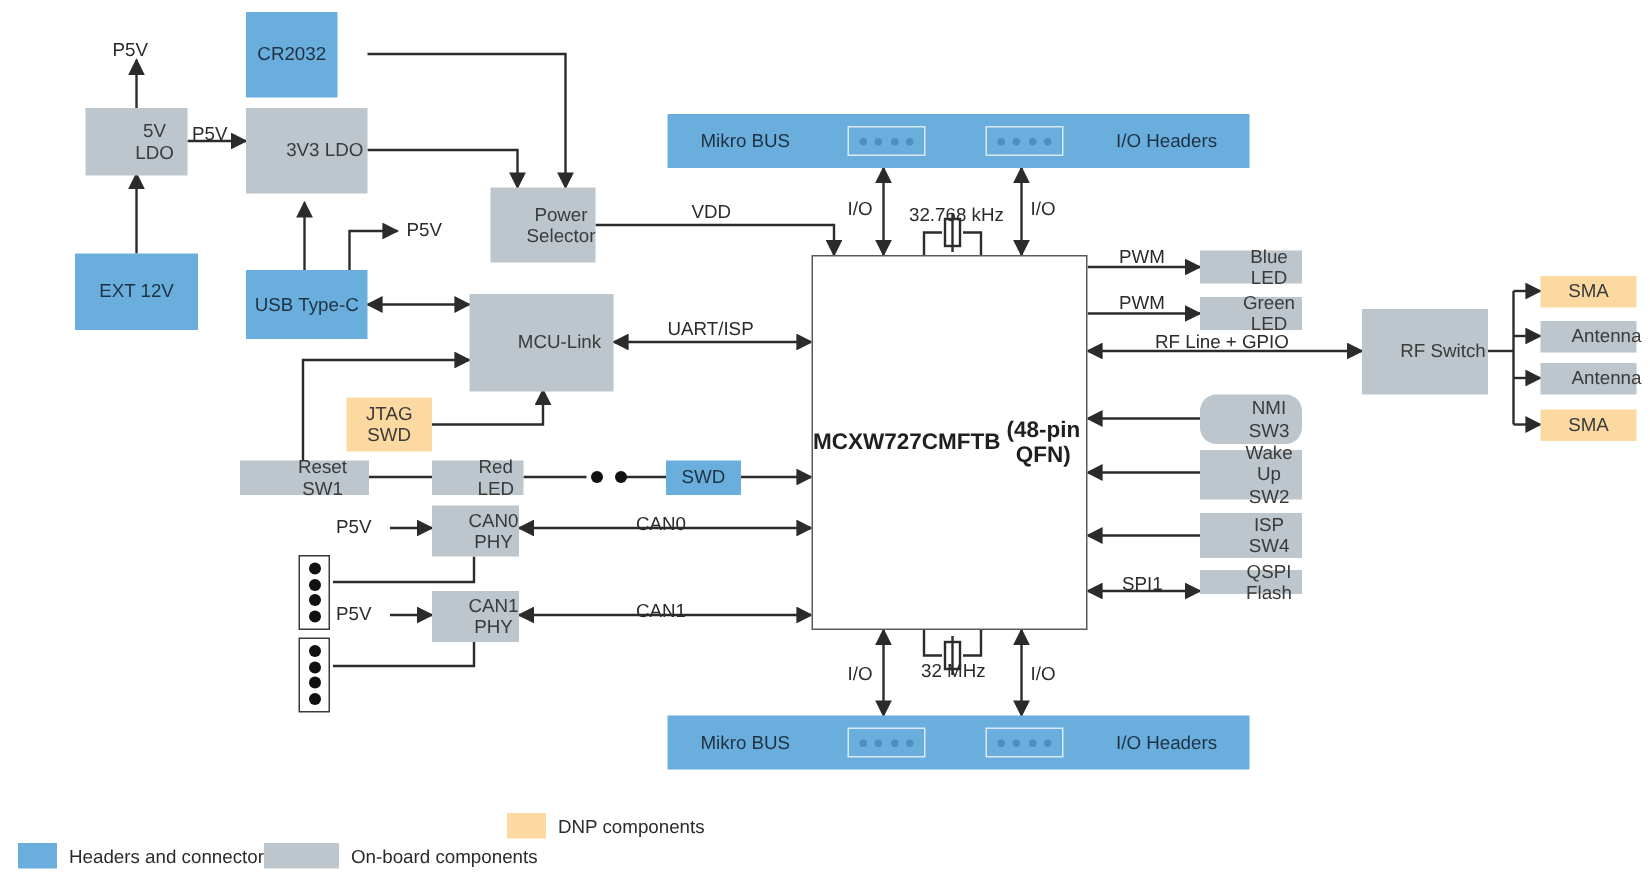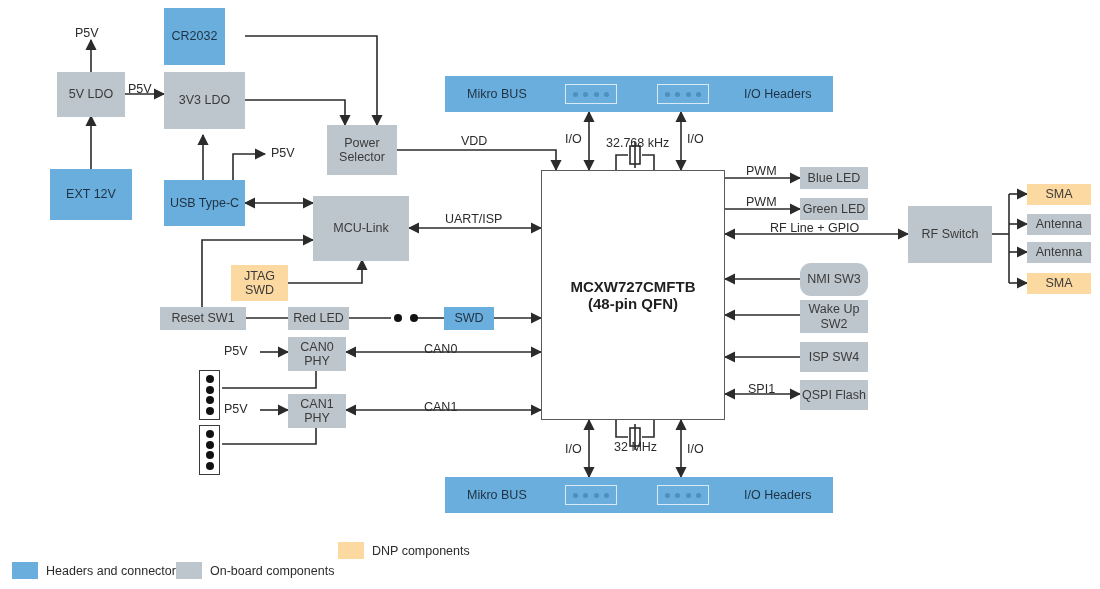--- a/index.html
+++ b/index.html
@@ -1,21 +1,21 @@
 <!DOCTYPE html>
 <html><head>
 <meta charset="utf-8">
 <style>
   html,body{margin:0;padding:0;background:#ffffff;}
   body{font-family:"Liberation Sans","DejaVu Sans",sans-serif;}
   #stage{position:relative;width:1100px;height:589px;background:#ffffff;overflow:hidden;}
   .box{position:absolute;box-sizing:border-box;display:flex;align-items:center;justify-content:center;
        text-align:center;line-height:1.15;color:#3b3b3b;font-size:12.5px;}
   .blue{background:#6aaedd;color:#1f3243;}
-  .gray{background:#bdc6cc;color:#3b3b3b;}
+  .gray{background:#bdc6cc;color:#3b3b3b;padding-left:24px;}
   .orange{background:#fcd9a0;color:#3b3b3b;}
   .mcu{background:#ffffff;border:1.6px solid #5a5a5a;font-size:15px;font-weight:bold;color:#1f1f1f;}
   .barlabel{position:absolute;font-size:12.5px;color:#1f3243;white-space:nowrap;}
   .conn{position:absolute;box-sizing:border-box;border:1.4px solid #d9eaf6;display:flex;
         align-items:center;justify-content:space-around;padding:0 4px;}
   .conn i{display:block;width:5px;height:5px;border-radius:50%;background:#4d8fc0;}
   .lbl{position:absolute;font-size:12.5px;color:#2b2b2b;white-space:nowrap;}
   .legend{position:absolute;display:flex;align-items:center;gap:8px;}
   .legend .sw{width:26px;height:17px;}
   .legend span{font-size:12.5px;color:#2b2b2b;white-space:nowrap;}
@@ -172,41 +172,41 @@
     <i></i>
     <i></i>
   </div>
   <div class="hdr" style="left:199px;top:425px;width:21px;height:50px;">
     <i></i>
     <i></i>
     <i></i>
     <i></i>
   </div>
 
-  <div class="box mcu" style="left:541px;top:170px;width:184px;height:250px;flex-direction:column;">
+  <div class="box mcu" style="left:541px;top:170px;width:184px;height:250px;flex-direction:row;">
     <span>MCXW727CMFTB</span>
     <span>(48-pin QFN)</span>
   </div>
 
   <div class="box gray" style="left:800px;top:167px;width:68px;height:22px;">
     <span>Blue LED</span>
   </div>
   <div class="box gray" style="left:800px;top:198px;width:68px;height:22px;">
     <span>Green LED</span>
   </div>
   <div class="box gray" style="left:800px;top:263px;width:68px;height:33px;border-radius:11px;">
     <span>NMI SW3</span>
   </div>
   <div class="box gray" style="left:800px;top:300px;width:68px;height:33px;">
     <span>Wake Up<br>SW2</span>
   </div>
   <div class="box gray" style="left:800px;top:342px;width:68px;height:30px;">
     <span>ISP SW4</span>
   </div>
-  <div class="box gray" style="left:800px;top:380px;width:68px;height:30px;">
+  <div class="box gray" style="left:800px;top:380px;width:68px;height:16px;">
     <span>QSPI Flash</span>
   </div>
 
   <div class="box gray" style="left:908px;top:206px;width:84px;height:57px;">
     <span>RF Switch</span>
   </div>
 
   <div class="box orange" style="left:1027px;top:184px;width:64px;height:21px;">
     <span>SMA</span>
   </div>

